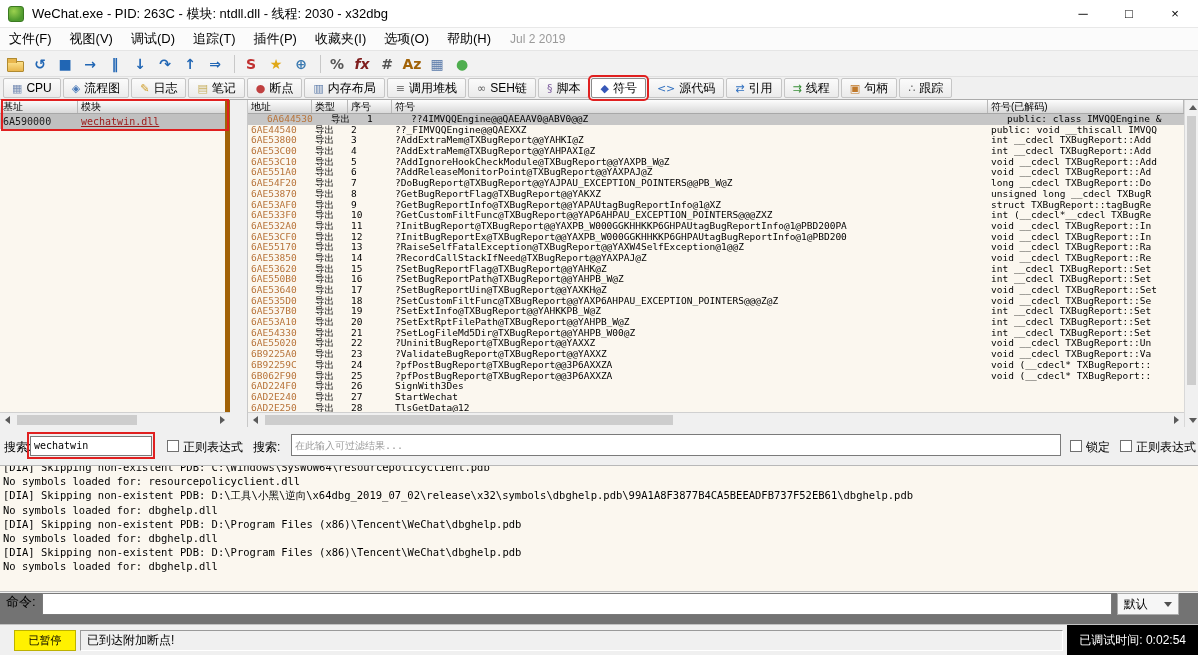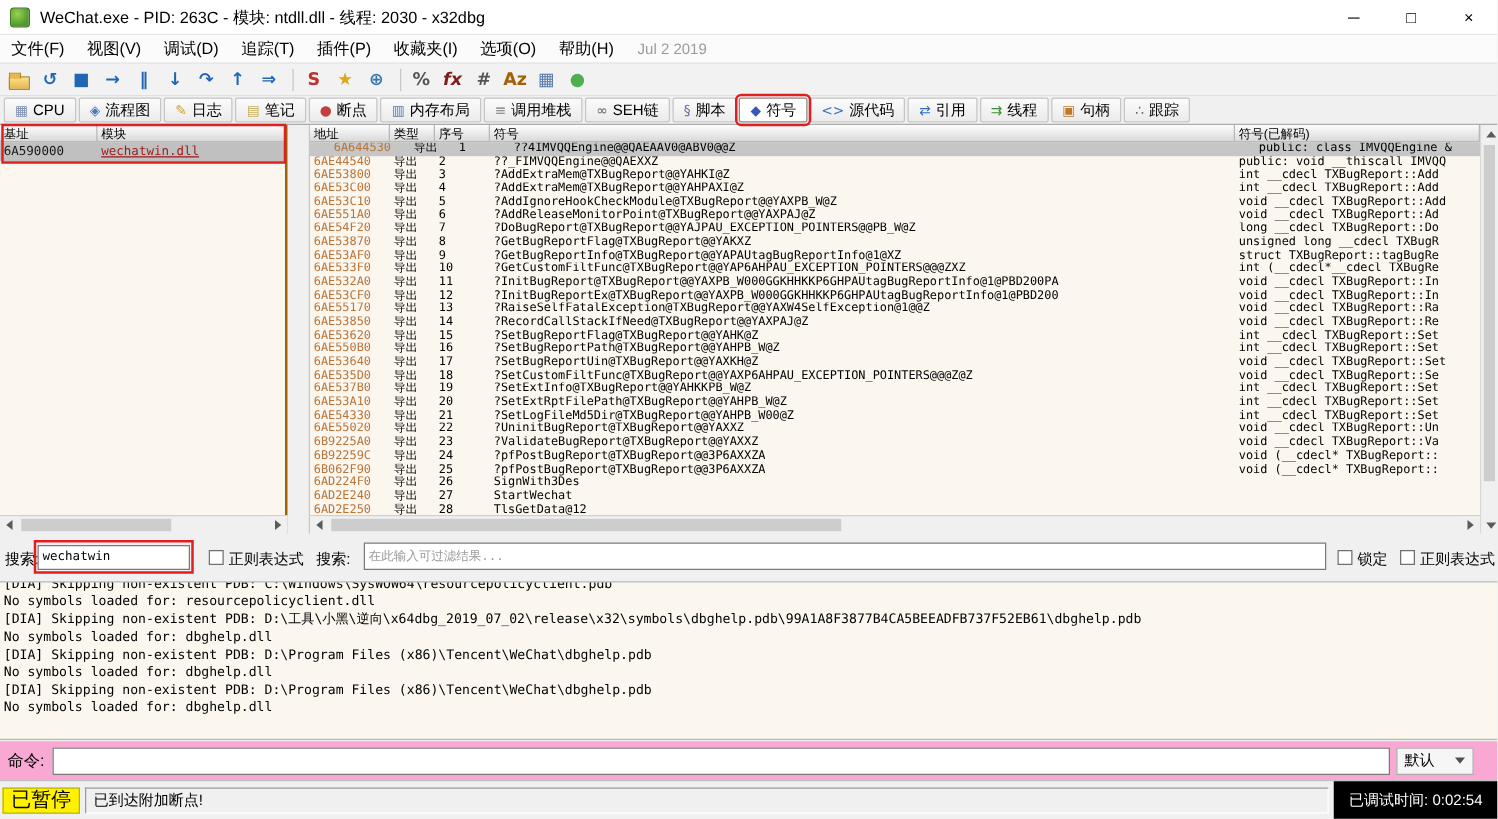--- a/index.html
+++ b/index.html
@@ -40,21 +40,21 @@
             display:flex; align-items:center; padding-left:3px; border-bottom:1px solid #ABABAB; }
   .tab { height:20px; display:flex; align-items:center; padding:0 8px; margin-right:2px; font-size:12px;
          border:1px solid #C6C6C6; background:linear-gradient(#FBFBFB,#EBEBEB); border-radius:2px; white-space:nowrap; }
   .tab.active { background:#FFFFFF; border-color:#8A8A8A; }
   .tab.annotated { outline:2px solid #E02020; outline-offset:1px; z-index:3; }
   .tab-ic { margin-right:4px; font-size:11px; font-family:"DejaVu Sans", sans-serif; }
 
   
   .main { position:absolute; top:100px; left:0; width:1198px; height:327px; }
 
-  .left-panel { position:absolute; left:0; top:0; width:230px; height:327px; background:#FBF7EF; border-right:2px solid #a16207; }
+  .left-panel { position:absolute; left:0; top:0; width:230px; height:327px; background:#FBF7EF; border-right:5px solid #a16207; }
   .lp-header { height:14px; display:flex; background:linear-gradient(#FDFDFD,#D9D9D9); border-bottom:1px solid #A8A8A8; font-size:10px; }
   .lp-h1 { width:78px; padding-left:3px; border-right:1px solid #B8B8B8; overflow:hidden; }
   .lp-h2 { flex:1; padding-left:3px; overflow:hidden; }
   .lp-row { height:15px; display:flex; align-items:center; font-family:"DejaVu Sans Mono", monospace; font-size:10px; }
   .lp-row.sel { background:#C0C0C0; }
   .lp-c1 { width:78px; padding-left:3px; color:#1A1A1A; overflow:hidden; }
   .lp-c2 { flex:1; padding-left:3px; color:#9B1A1A; text-decoration:underline; overflow:hidden; }
 
   .sym-panel { position:absolute; left:247px; top:0; width:937px; height:327px; background:#FBF7EF; border-left:1px solid #C8C8C8; }
   .sym-header { height:14px; display:flex; background:linear-gradient(#FDFDFD,#D9D9D9); border-bottom:1px solid #A8A8A8; font-size:10px; }
@@ -108,35 +108,35 @@
   .cbx-3 { left:1120px; } .cbxl-3 { left:1136px; }
 
   
   .logarea { position:absolute; top:465px; left:0; width:1198px; height:127px; background:#FBF7EF;
              border-top:1px solid #B8B8B8; border-bottom:1px solid #B8B8B8; overflow:hidden;
              font-family:"DejaVu Sans Mono", monospace; font-size:10.5px; }
   #log-lines { margin-top:-6px; padding-left:3px; }
   .log-line { height:14.2px; line-height:14.2px; white-space:pre; overflow:hidden; }
 
   
-  .cmdrow { position:absolute; top:593px; left:0; width:1198px; height:31px; background:#f9a8d4;
-            display:flex; align-items:center; }
+  .cmdrow { position:absolute; top:593px; left:0; width:1198px; height:31px; background:#737373;
+            display:flex; }
   .cmd-label { margin-left:6px; font-size:13px; }
   .cmd-input { margin-left:6px; width:1070px; height:22px; border:1px solid #7A7A7A; background:#FFFFFF;
                font-family:"DejaVu Sans Mono", monospace; font-size:12px; padding:0 4px; outline:none; }
   .cmd-combo { margin-left:5px; width:62px; height:22px; border:1px solid #ABABAB; background:#F6F6F6;
                display:flex; align-items:center; justify-content:space-between; padding:0 6px; font-size:12px; }
   .combo-arrow::before { content:''; display:block; border-left:4px solid transparent; border-right:4px solid transparent;
                          border-top:5px solid #505050; }
 
   
   .statusbar { position:absolute; top:624px; left:0; width:1198px; height:31px; background:#F0F0F0;
                border-top:1px solid #C2C2C2; display:flex; align-items:center; }
-  .st-state { width:62px; height:21px; margin-left:2px; background:#FFF100; border:1px solid #BDB200;
-              display:flex; align-items:center; justify-content:center; font-size:16px; }
+  .st-state { width:62px; height:21px; margin-left:14px; background:#FFF100; border:1px solid #BDB200;
+              display:flex; align-items:center; justify-content:center; font-size:11px; }
   .st-msg { flex:1; height:21px; margin-left:4px; display:flex; align-items:center; padding-left:6px; font-size:12px;
             border:1px solid; border-color:#9A9A9A #FFFFFF #FFFFFF #9A9A9A; background:#F0F0F0; }
   .st-time { height:31px; margin-left:4px; background:#000000; color:#FFFFFF; display:flex; align-items:center;
              padding:0 12px; font-size:12px; white-space:nowrap; }
 </style>
 </head>
 <body>
 
 <div class="window">
 

